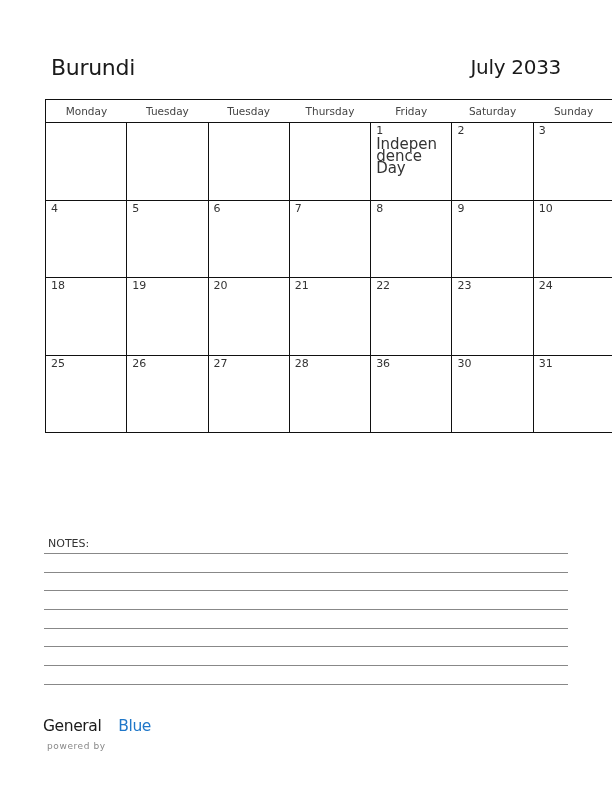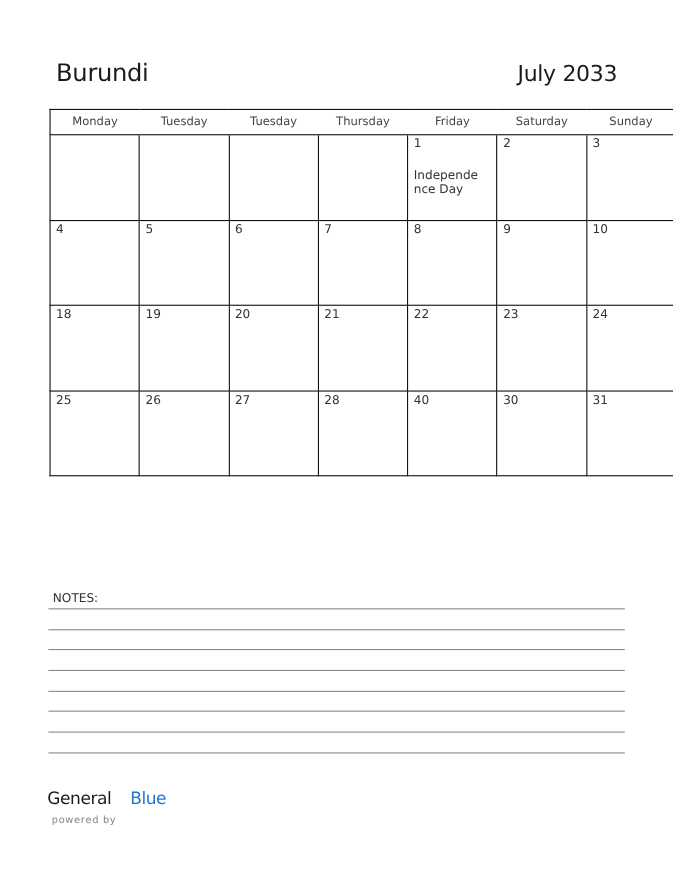--- a/index.html
+++ b/index.html
@@ -61,27 +61,26 @@
     }
     .day-num {
       display: block;
       font-size: 11px;
       color: #333333;
       padding: 2px 0 0 5px;
       line-height: 12px;
     }
     .holiday {
       display: block;
-      font-size: 11px;
+      font-size: 15px;
       color: #333333;
       padding: 1px 0 0 5px;
       line-height: 12px;
       width: 62px;
       word-break: break-all;
-      margin-top: 16px;
     }
     .notes-label {
       position: absolute;
       left: 48px;
       top: 537px;
       font-size: 11px;
       color: #333333;
     }
     .note-line {
       position: absolute;
@@ -205,21 +204,21 @@
       <td>
           <span class="day-num">26</span>
         </td>
       <td>
           <span class="day-num">27</span>
         </td>
       <td>
           <span class="day-num">28</span>
         </td>
       <td>
-          <span class="day-num">40</span>
+          <span class="day-num">36</span>
         </td>
       <td>
           <span class="day-num">30</span>
         </td>
       <td>
           <span class="day-num">31</span>
         </td>
     </tr>
   </tbody>
 </table>

